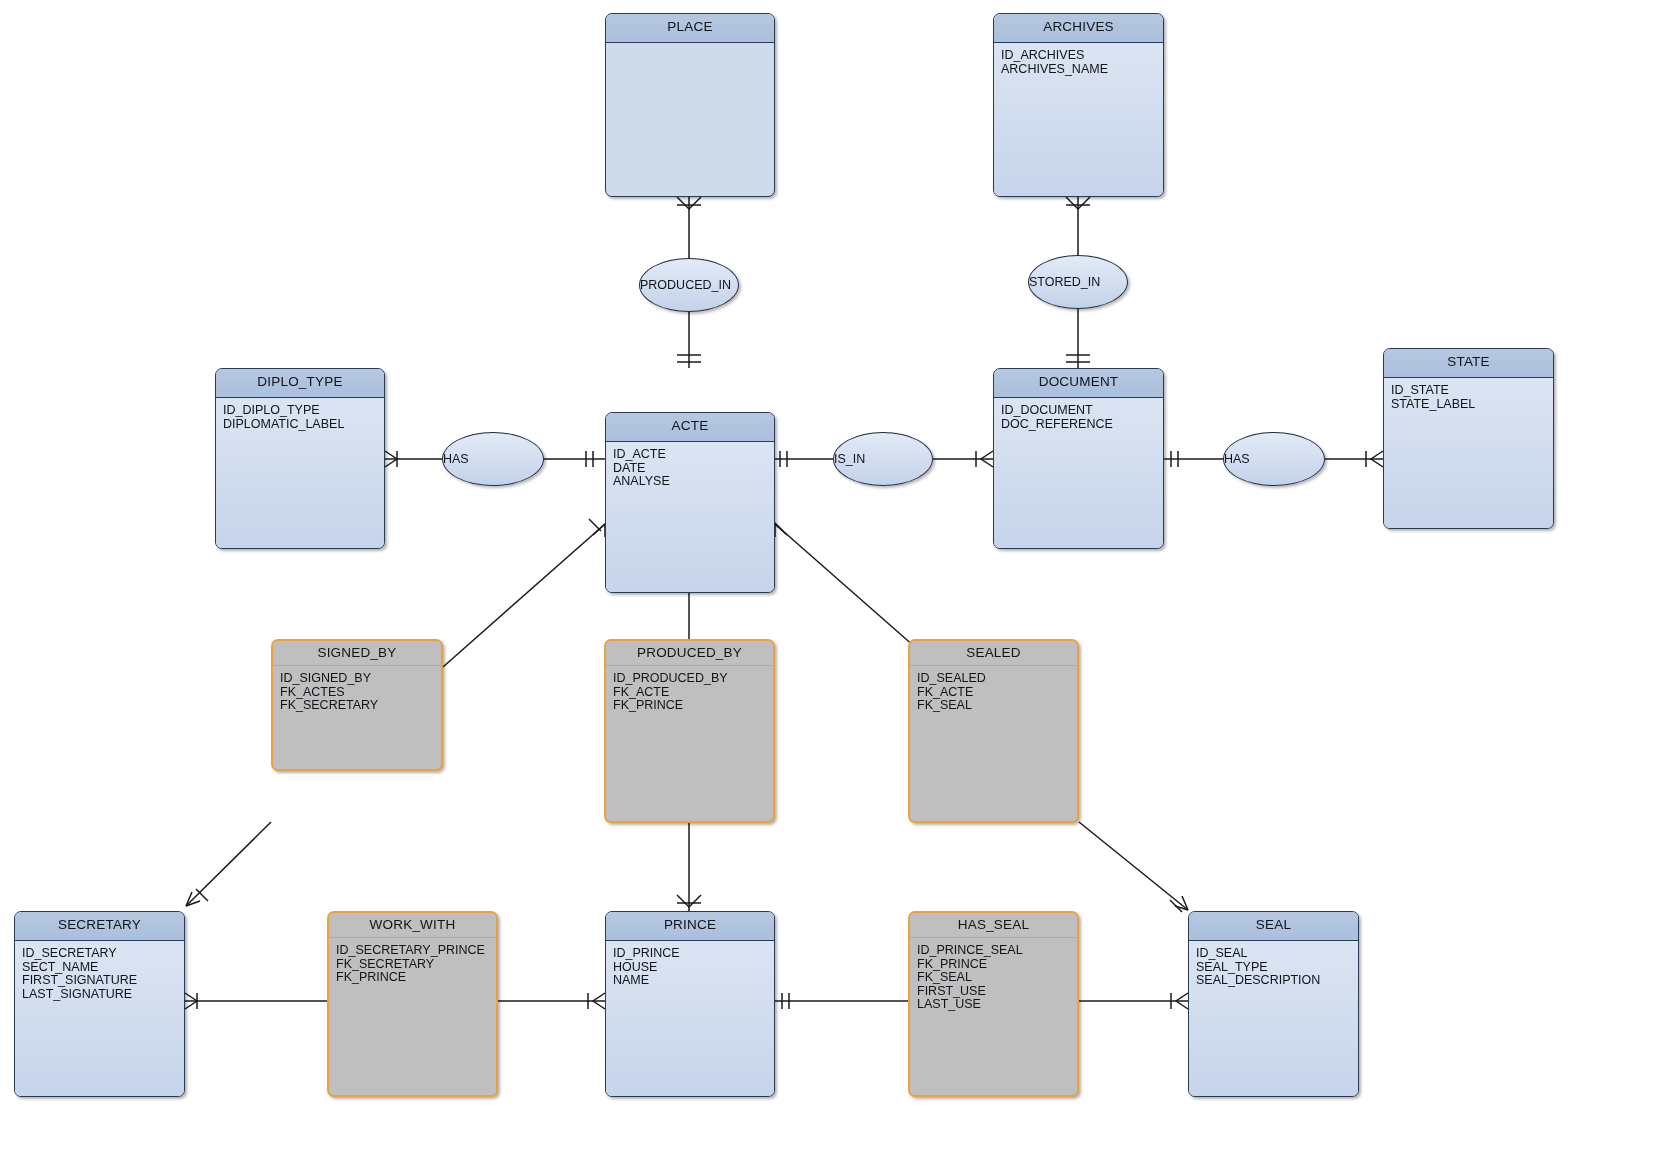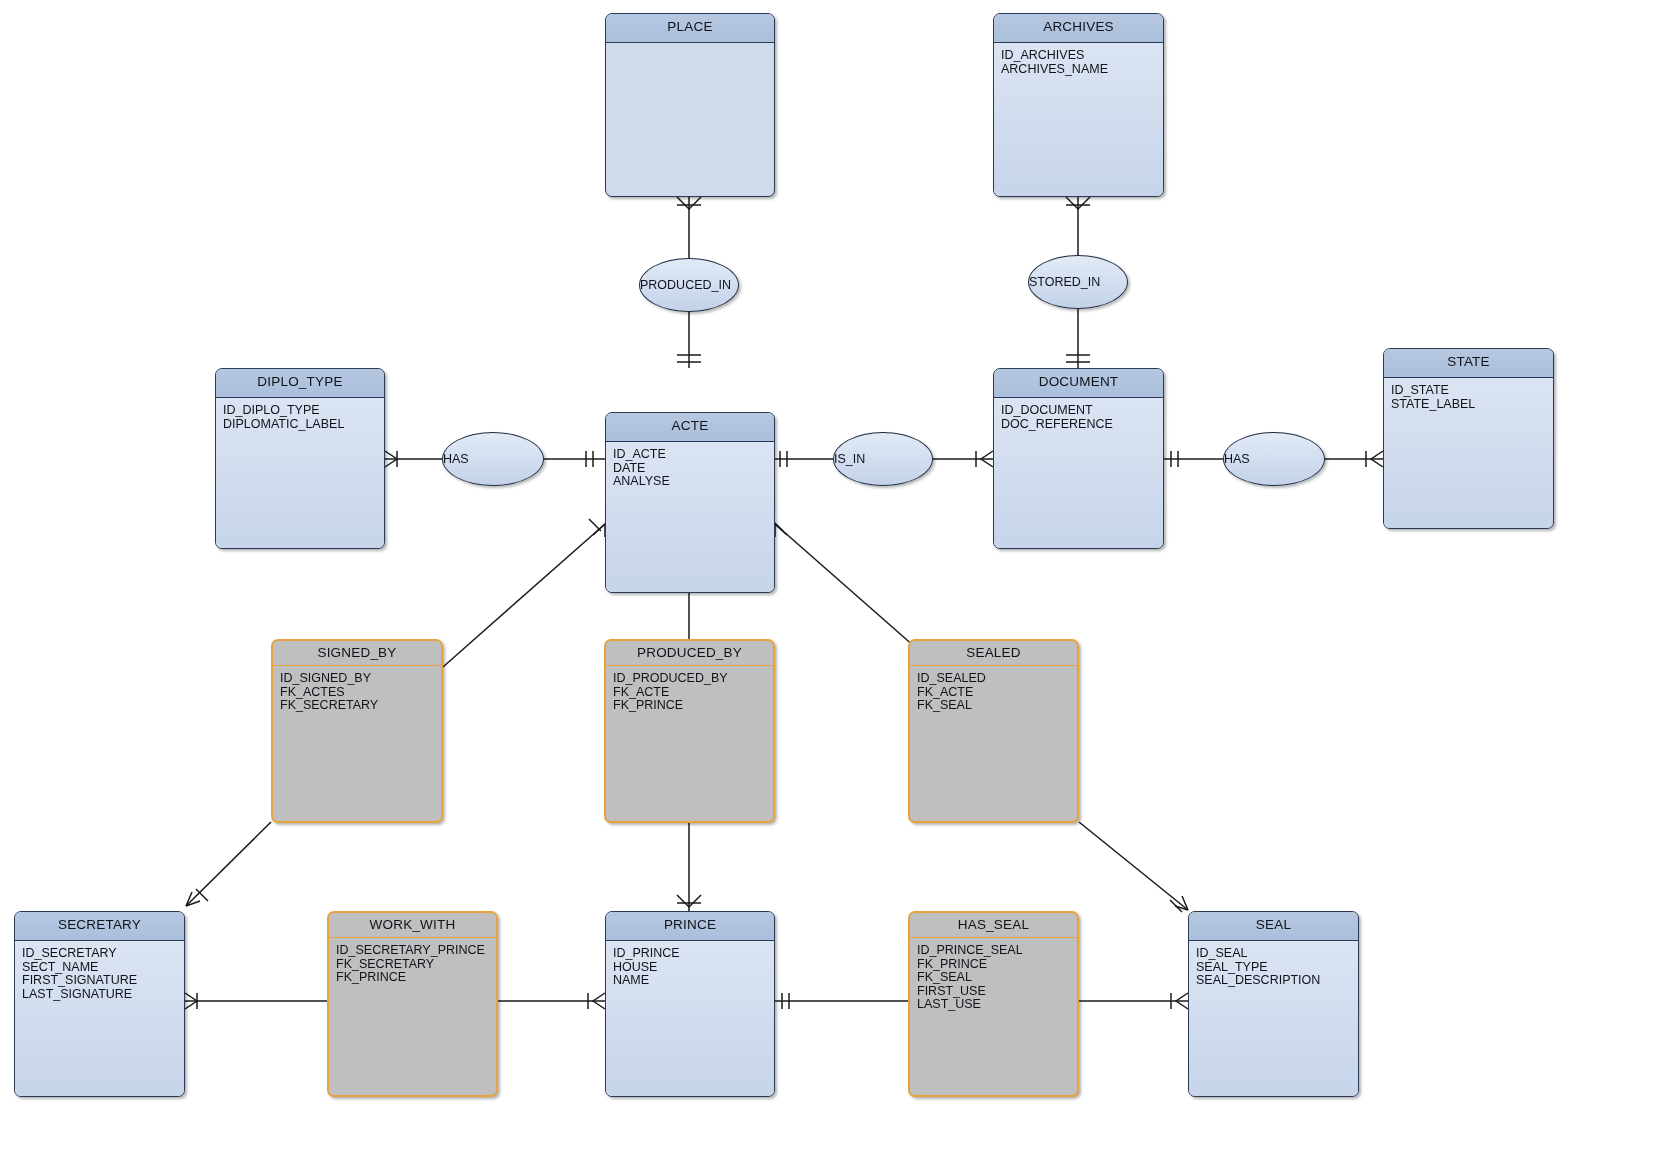--- a/index.html
+++ b/index.html
@@ -212,21 +212,21 @@
           <div class="attr">DOC_REFERENCE</div>
         </div>
       </div>
       <div class="entity" style="left: 1383px; top: 348px; width: 171px; height: 181px;">
         <div class="hdr">STATE</div>
         <div class="body">
           <div class="attr">ID_STATE</div>
           <div class="attr">STATE_LABEL</div>
         </div>
       </div>
-      <div class="entity assoc" style="left: 271px; top: 639px; width: 172px; height: 184px;">
+      <div class="entity assoc" style="left: 271px; top: 639px; width: 172px; height: 132px;">
         <div class="hdr">SIGNED_BY</div>
         <div class="body">
           <div class="attr">ID_SIGNED_BY</div>
           <div class="attr">FK_ACTES</div>
           <div class="attr">FK_SECRETARY</div>
         </div>
       </div>
       <div class="entity assoc" style="left: 604px; top: 639px; width: 171px; height: 184px;">
         <div class="hdr">PRODUCED_BY</div>
         <div class="body">

